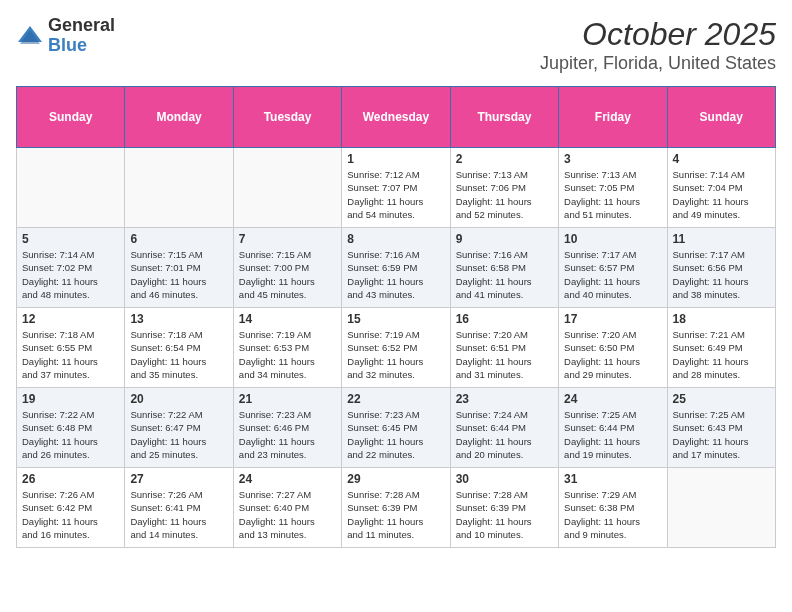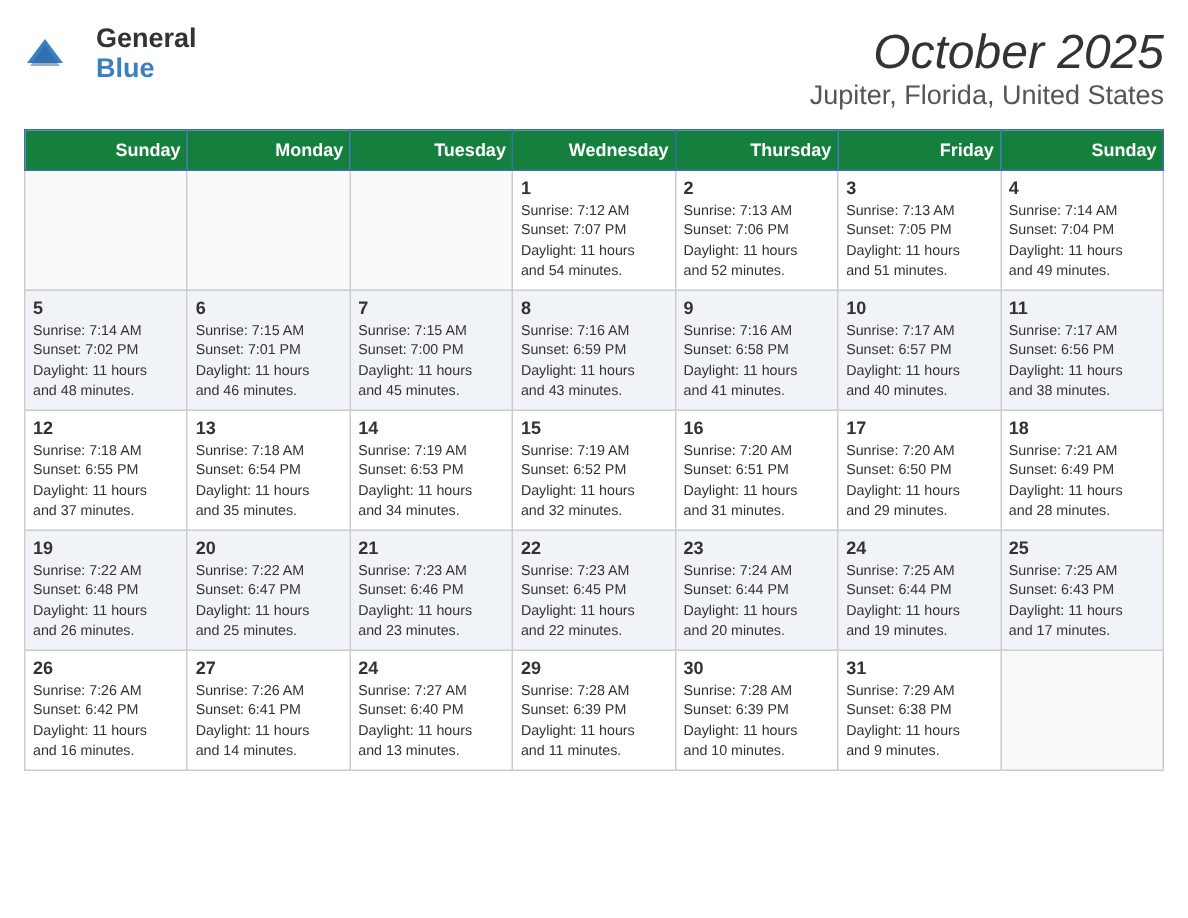--- a/index.html
+++ b/index.html
@@ -12,21 +12,21 @@
     }
     .header {
       display: flex;
       justify-content: space-between;
       align-items: flex-start;
       margin-bottom: 12px;
     }
     .logo {
       display: flex;
       align-items: center;
-      gap: 20px;
+      gap: 4px;
     }
     .logo-text {
       font-size: 18px;
       font-weight: bold;
       line-height: 1.1;
     }
     .logo-general { color: #333; }
     .logo-blue { color: #3a7fc1; }
     .logo-icon {
       width: 28px;
@@ -44,26 +44,26 @@
     .location {
       font-size: 18px;
       color: #555;
     }
     table {
       width: 100%;
       border-collapse: collapse;
       table-layout: fixed;
     }
     thead tr th {
-      background: #15803d;
+      background: #ec4899;
       color: #fff;
       font-size: 12px;
       font-weight: bold;
-      padding: 6px 4px;
-      text-align: right;
+      padding: 23px 4px;
+      text-align: center;
       border: 1px solid #3a6faa;
     }
     tbody tr td {
       vertical-align: top;
       border: 1px solid #ccc;
       padding: 4px 5px;
       font-size: 10px;
       color: #333;
       height: 80px;
       background: #fff;

